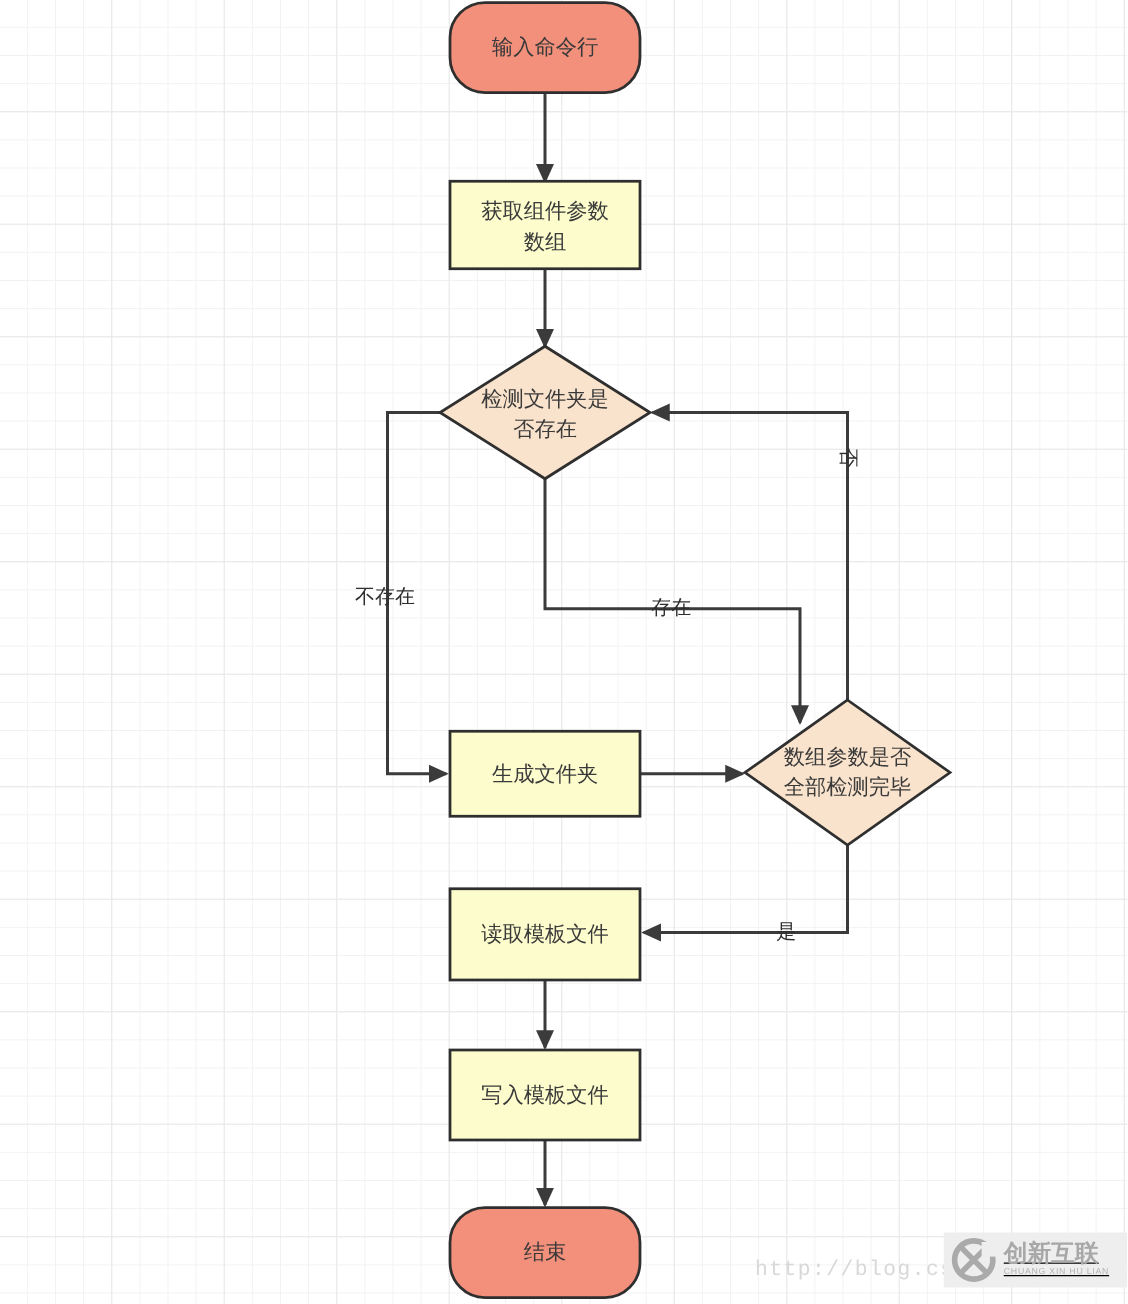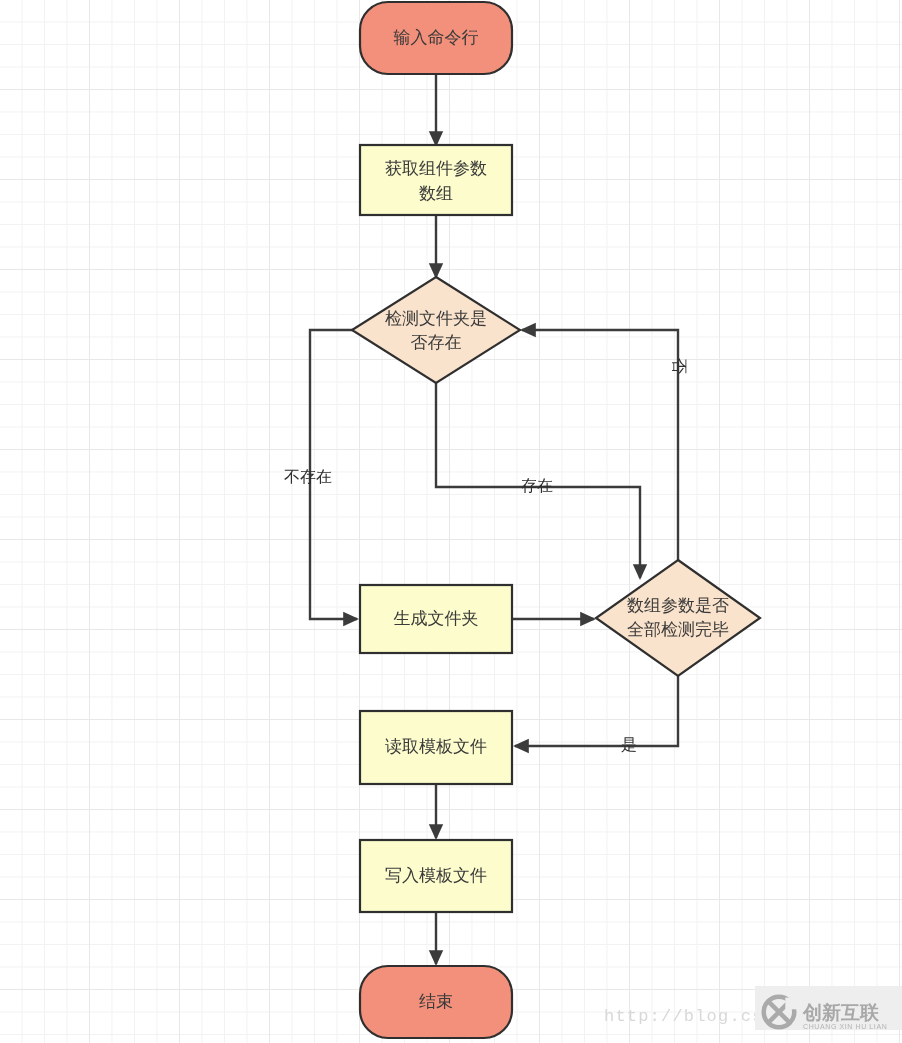--- a/index.html
+++ b/index.html
@@ -67,25 +67,26 @@
     user-select: none;
   }
   .watermark-logo {
     position: absolute;
     left: 755px;
     top: 986px;
     width: 147px;
     height: 44px;
     background: #eeeeee;
     display: flex;
-    align-items: flex-end;
+    align-items: center;
     gap: 6px;
     padding-left: 6px;
     box-sizing: border-box;
     user-select: none;
+    text-decoration: underline;
   }
   .wm-mark {
     width: 36px;
     height: 36px;
     flex: 0 0 36px;
   }
   .wm-texts {
     display: flex;
     flex-direction: column;
     justify-content: center;

